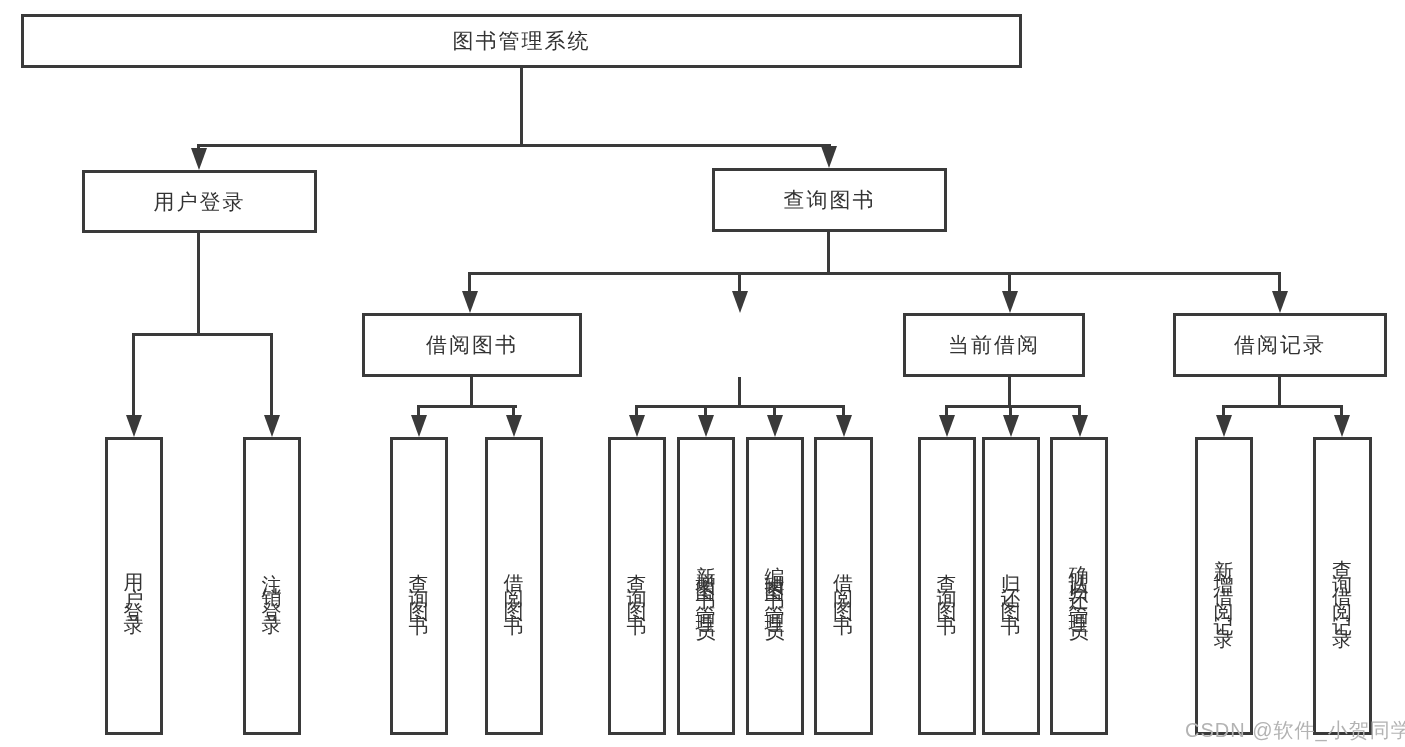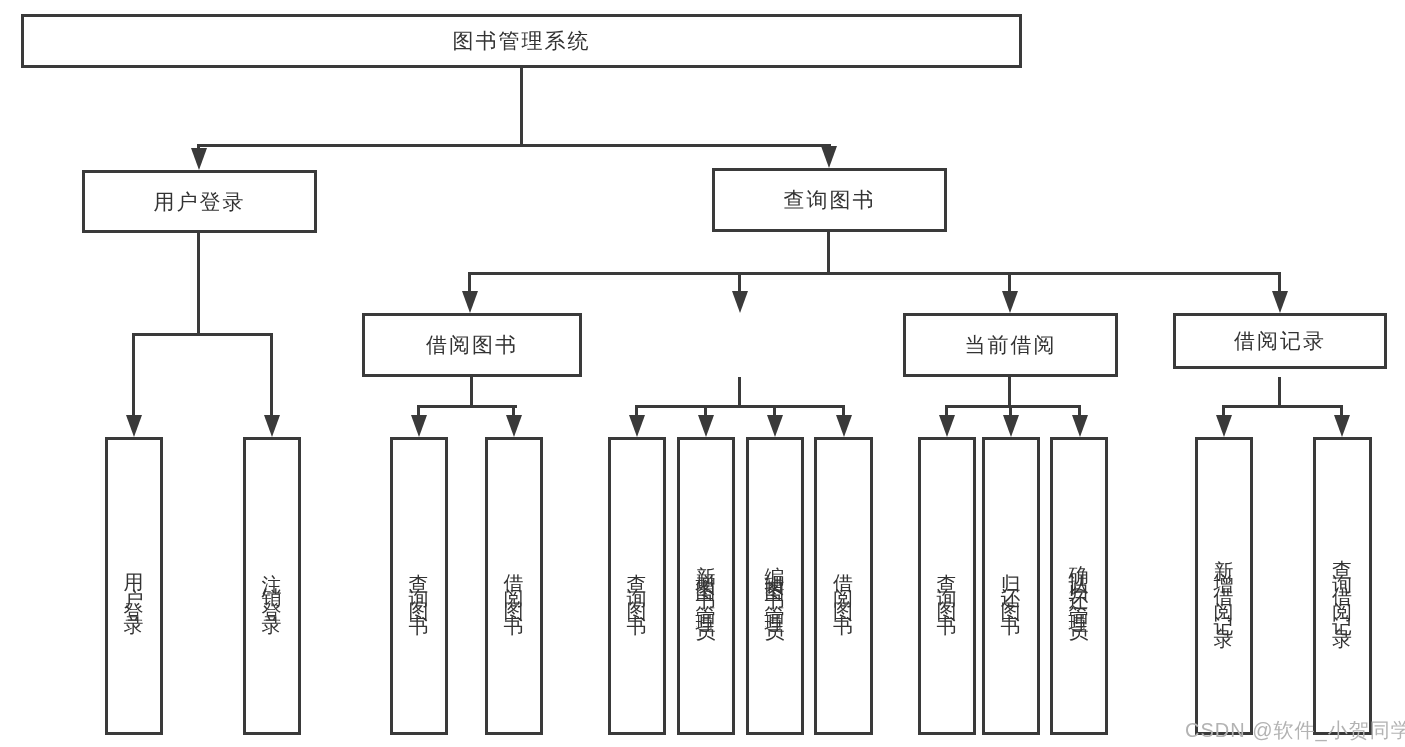--- a/index.html
+++ b/index.html
@@ -77,25 +77,25 @@
 
   <div class="box" style="left:712px;top:168px;width:235px;height:64px">
     <span class="lbl">查询图书</span>
   </div>
 
   <div class="box" style="left:362px;top:313px;width:220px;height:64px">
     <span class="lbl">借阅图书</span>
   </div>
 
 
-  <div class="box" style="left:903px;top:313px;width:215px;height:64px">
+  <div class="box" style="left:903px;top:313px;width:182px;height:64px">
     <span class="lbl">当前借阅</span>
   </div>
 
-  <div class="box" style="left:1173px;top:313px;width:214px;height:56px">
+  <div class="box" style="left:1173px;top:313px;width:214px;height:64px">
     <span class="lbl">借阅记录</span>
   </div>
 
   <div class="box leaf" style="left:105px;top:437px;width:58px;height:298px">
     <span class="lbl">用户登录</span>
   </div>
   <div class="box leaf" style="left:243px;top:437px;width:58px;height:298px">
     <span class="lbl">注销登录</span>
   </div>
 

